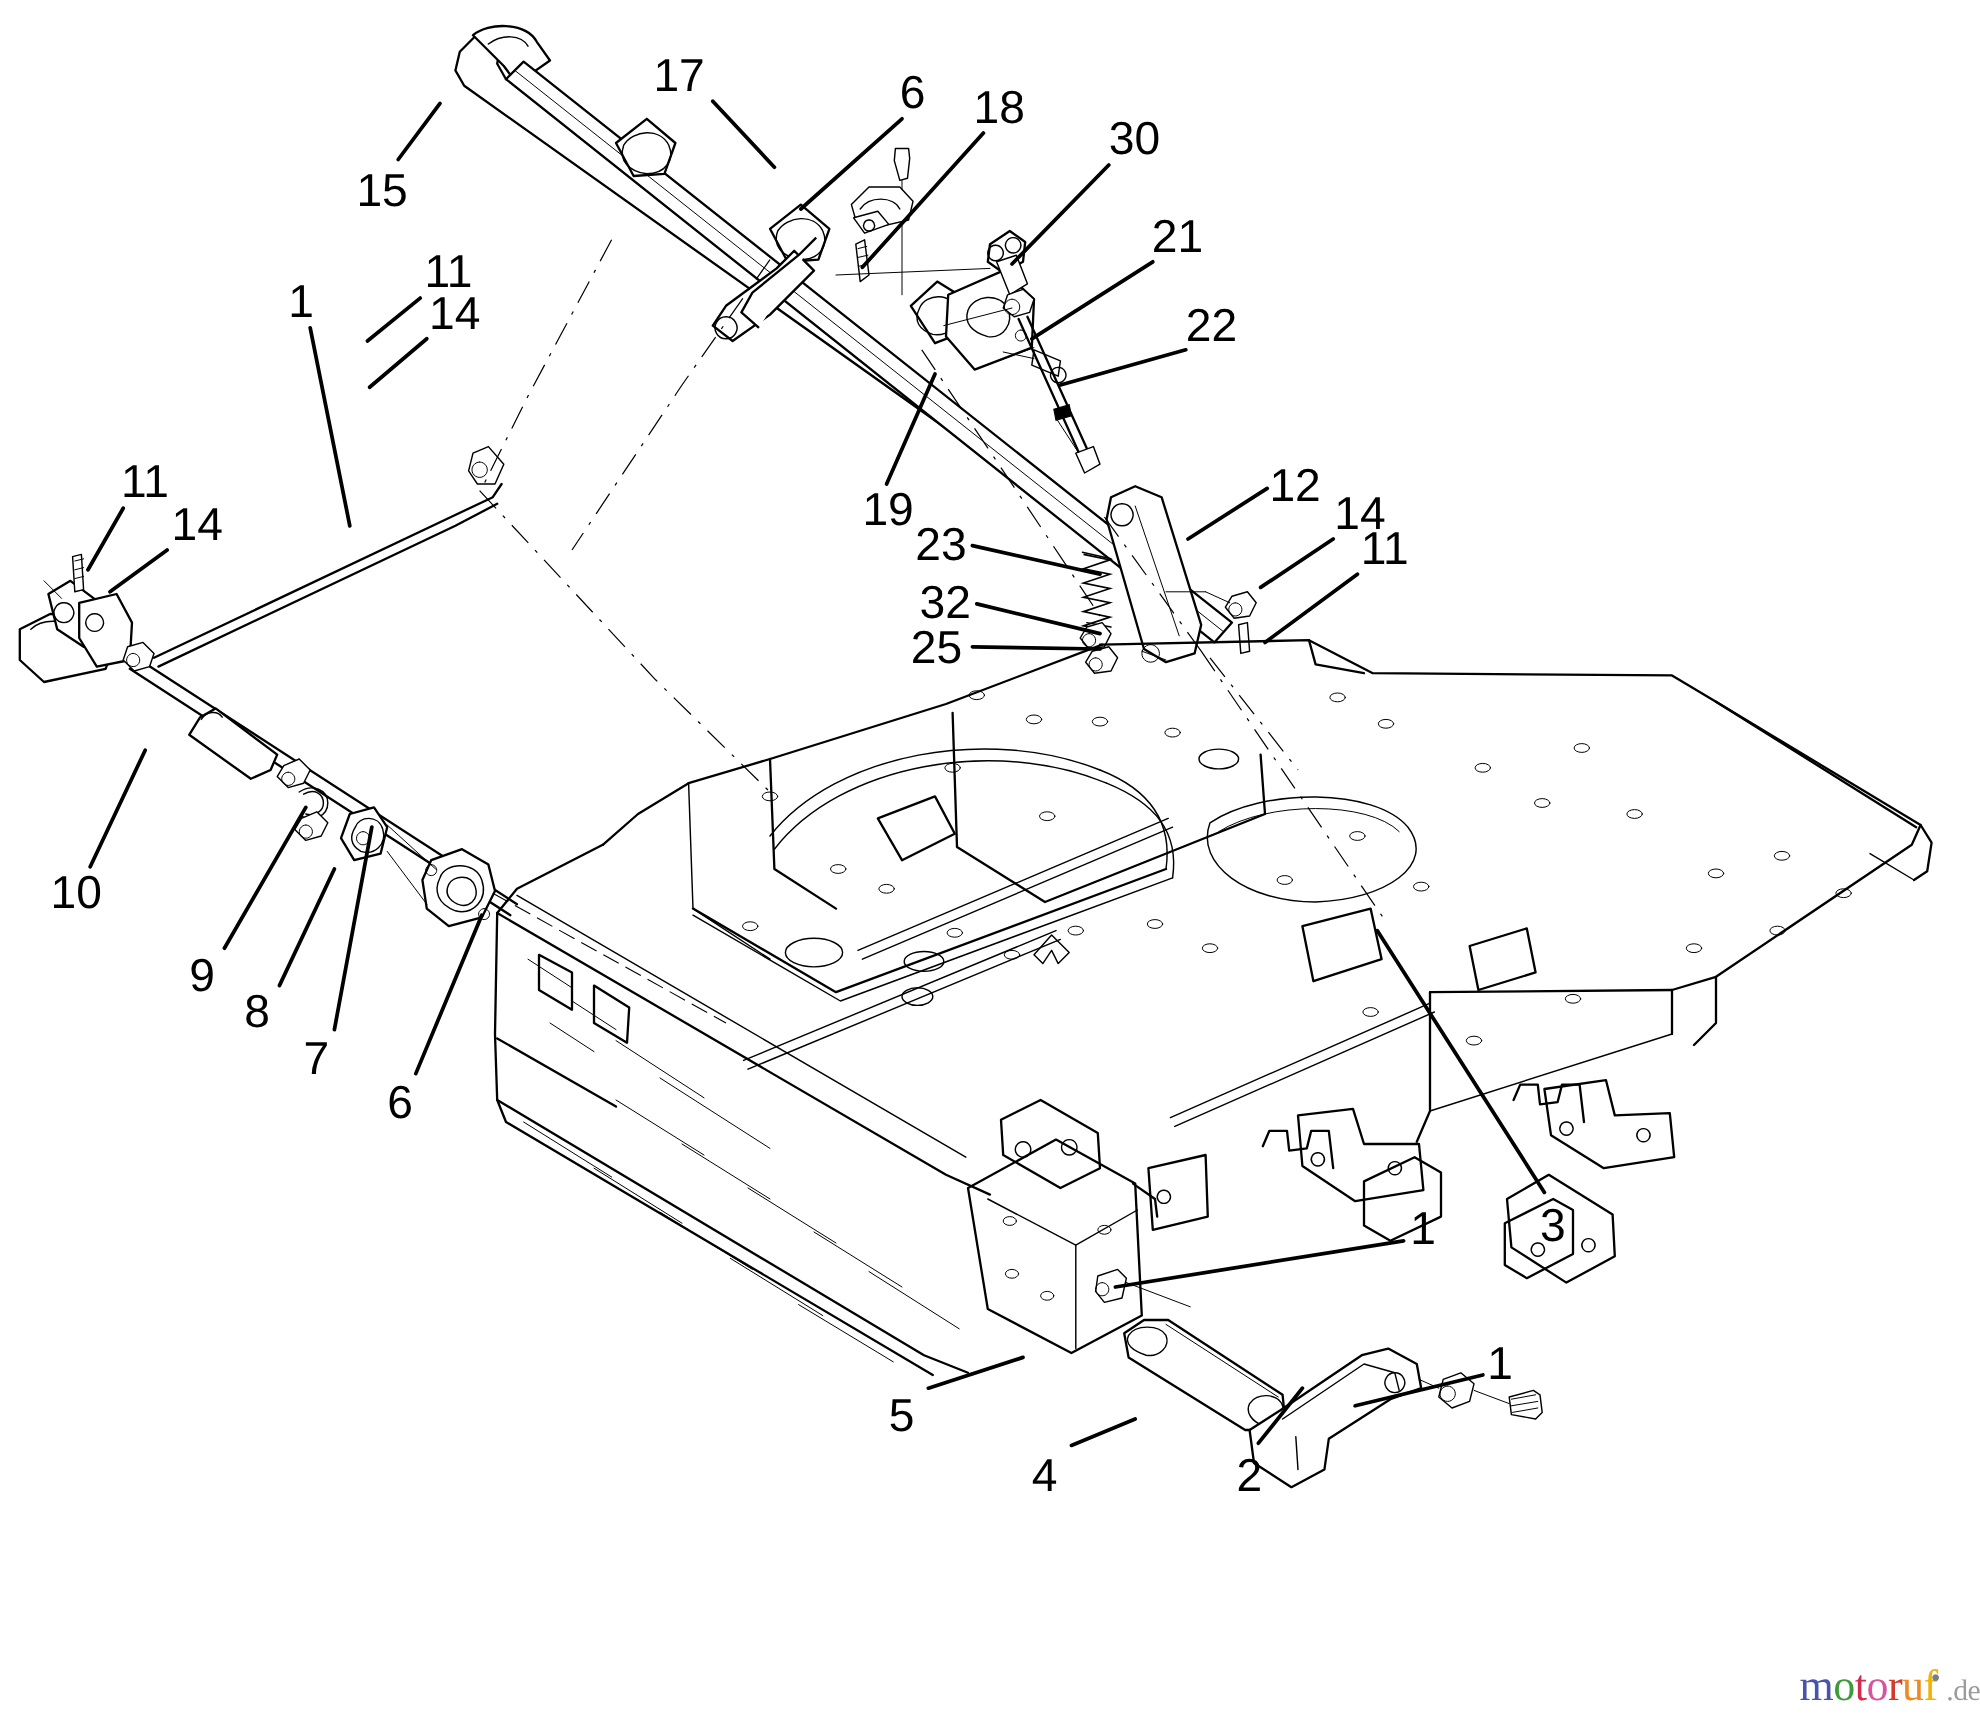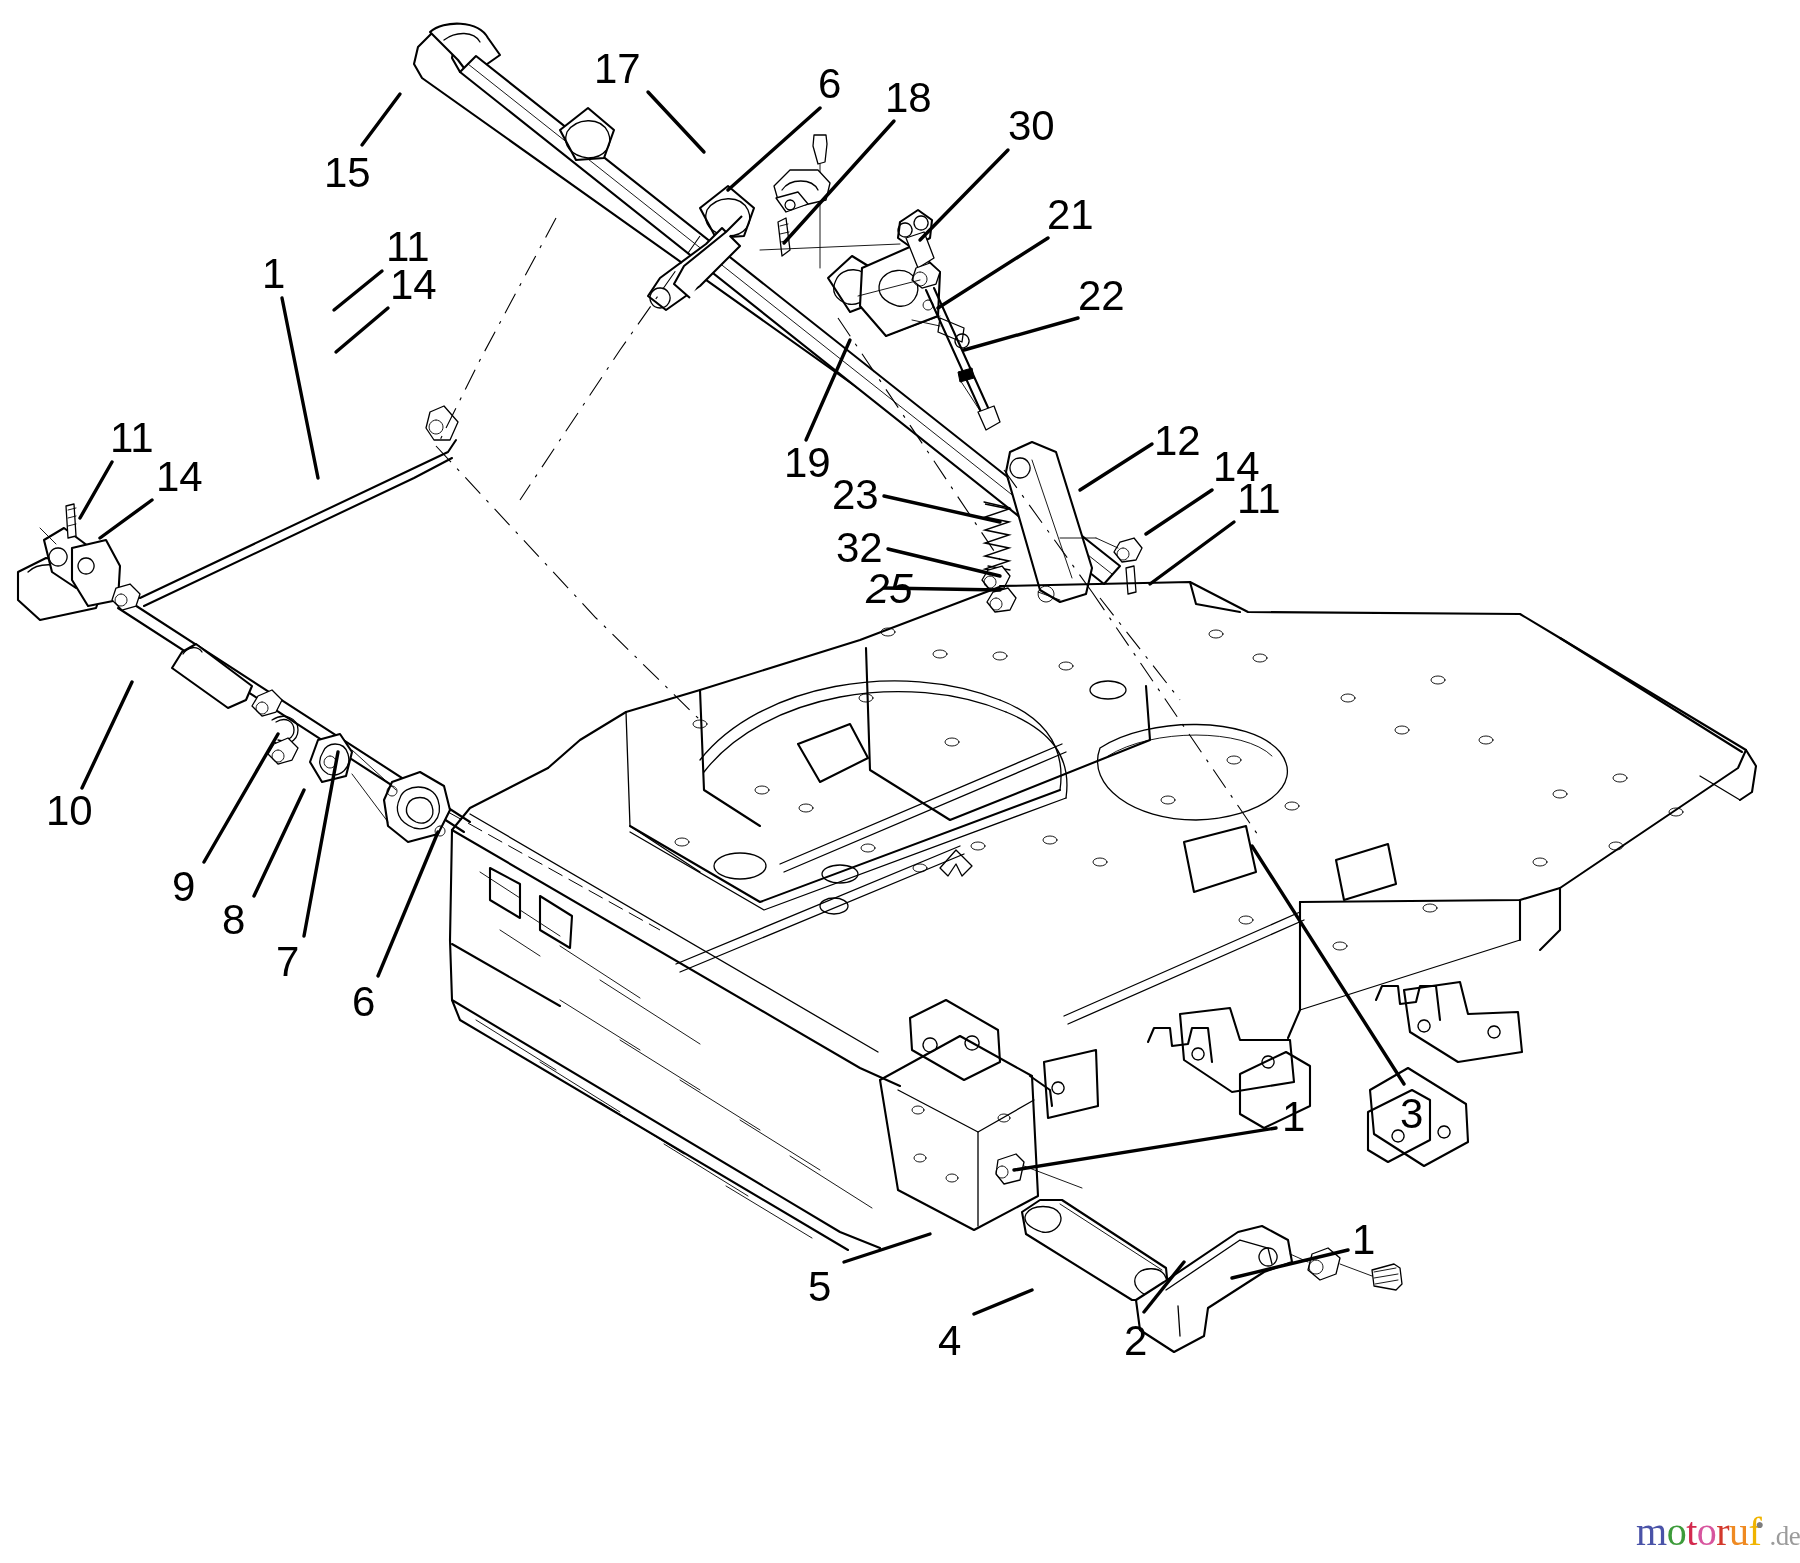--- a/index.html
+++ b/index.html
@@ -439,21 +439,21 @@
       <div class="callout" style="left: 324px; top: 152px;">15</div>
       <div class="callout" style="left: 386px; top: 226px;">11</div>
       <div class="callout" style="left: 390px; top: 264px;">14</div>
       <div class="callout" style="left: 262px; top: 253px;">1</div>
       <div class="callout" style="left: 1154px; top: 400px; margin-top: 20px;">12</div>
       <div class="callout" style="left: 1213px; top: 446px;">14</div>
       <div class="callout" style="left: 1237px; top: 478px;">11</div>
       <div class="callout" style="left: 784px; top: 442px;">19</div>
       <div class="callout" style="left: 832px; top: 474px;">23</div>
       <div class="callout" style="left: 836px; top: 527px;">32</div>
-      <div class="callout" style="left: 866px; top: 568px; font-style: italic;">25</div>
+      <div class="callout" style="left: 828px; top: 568px;">25</div>
       <div class="callout" style="left: 110px; top: 417px;">11</div>
       <div class="callout" style="left: 156px; top: 456px;">14</div>
       <div class="callout" style="left: 46px; top: 790px;">10</div>
       <div class="callout" style="left: 172px; top: 866px;">9</div>
       <div class="callout" style="left: 222px; top: 899px;">8</div>
       <div class="callout" style="left: 276px; top: 941px;">7</div>
       <div class="callout" style="left: 352px; top: 981px;">6</div>
       <div class="callout" style="left: 1400px; top: 1093px;">3</div>
       <div class="callout" style="left: 1282px; top: 1096px;">1</div>
       <div class="callout" style="left: 1352px; top: 1219px;">1</div>

